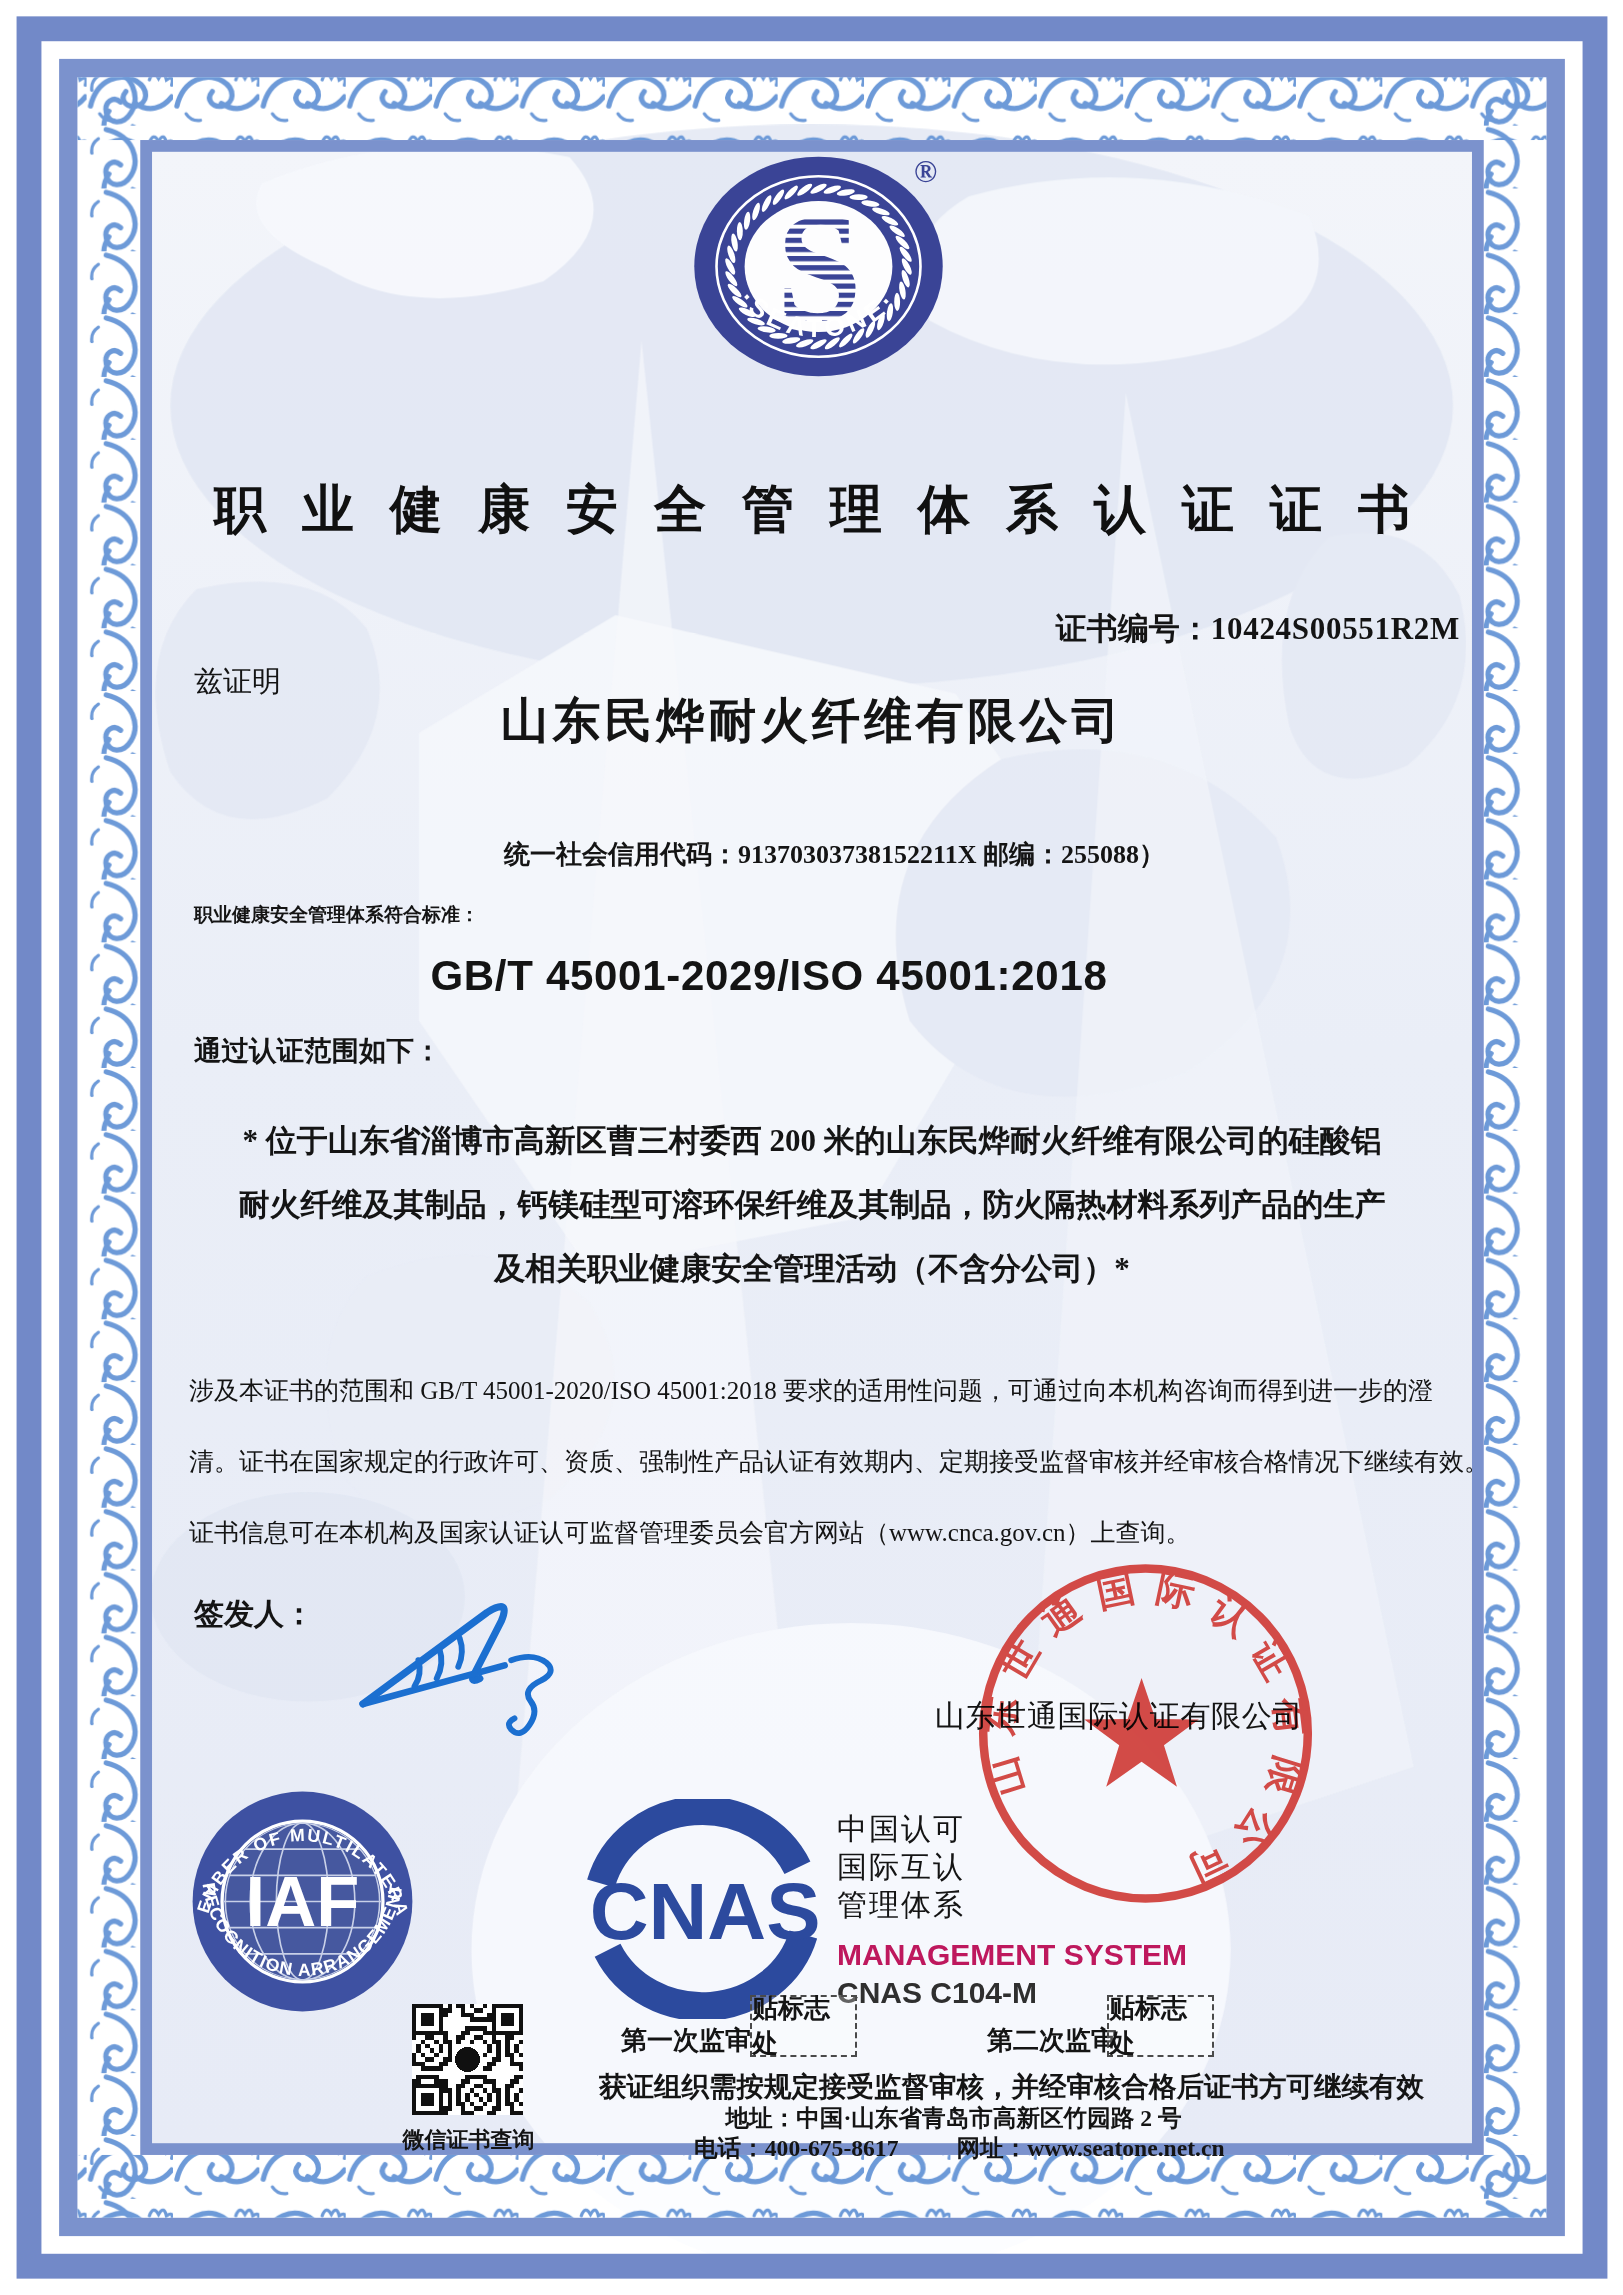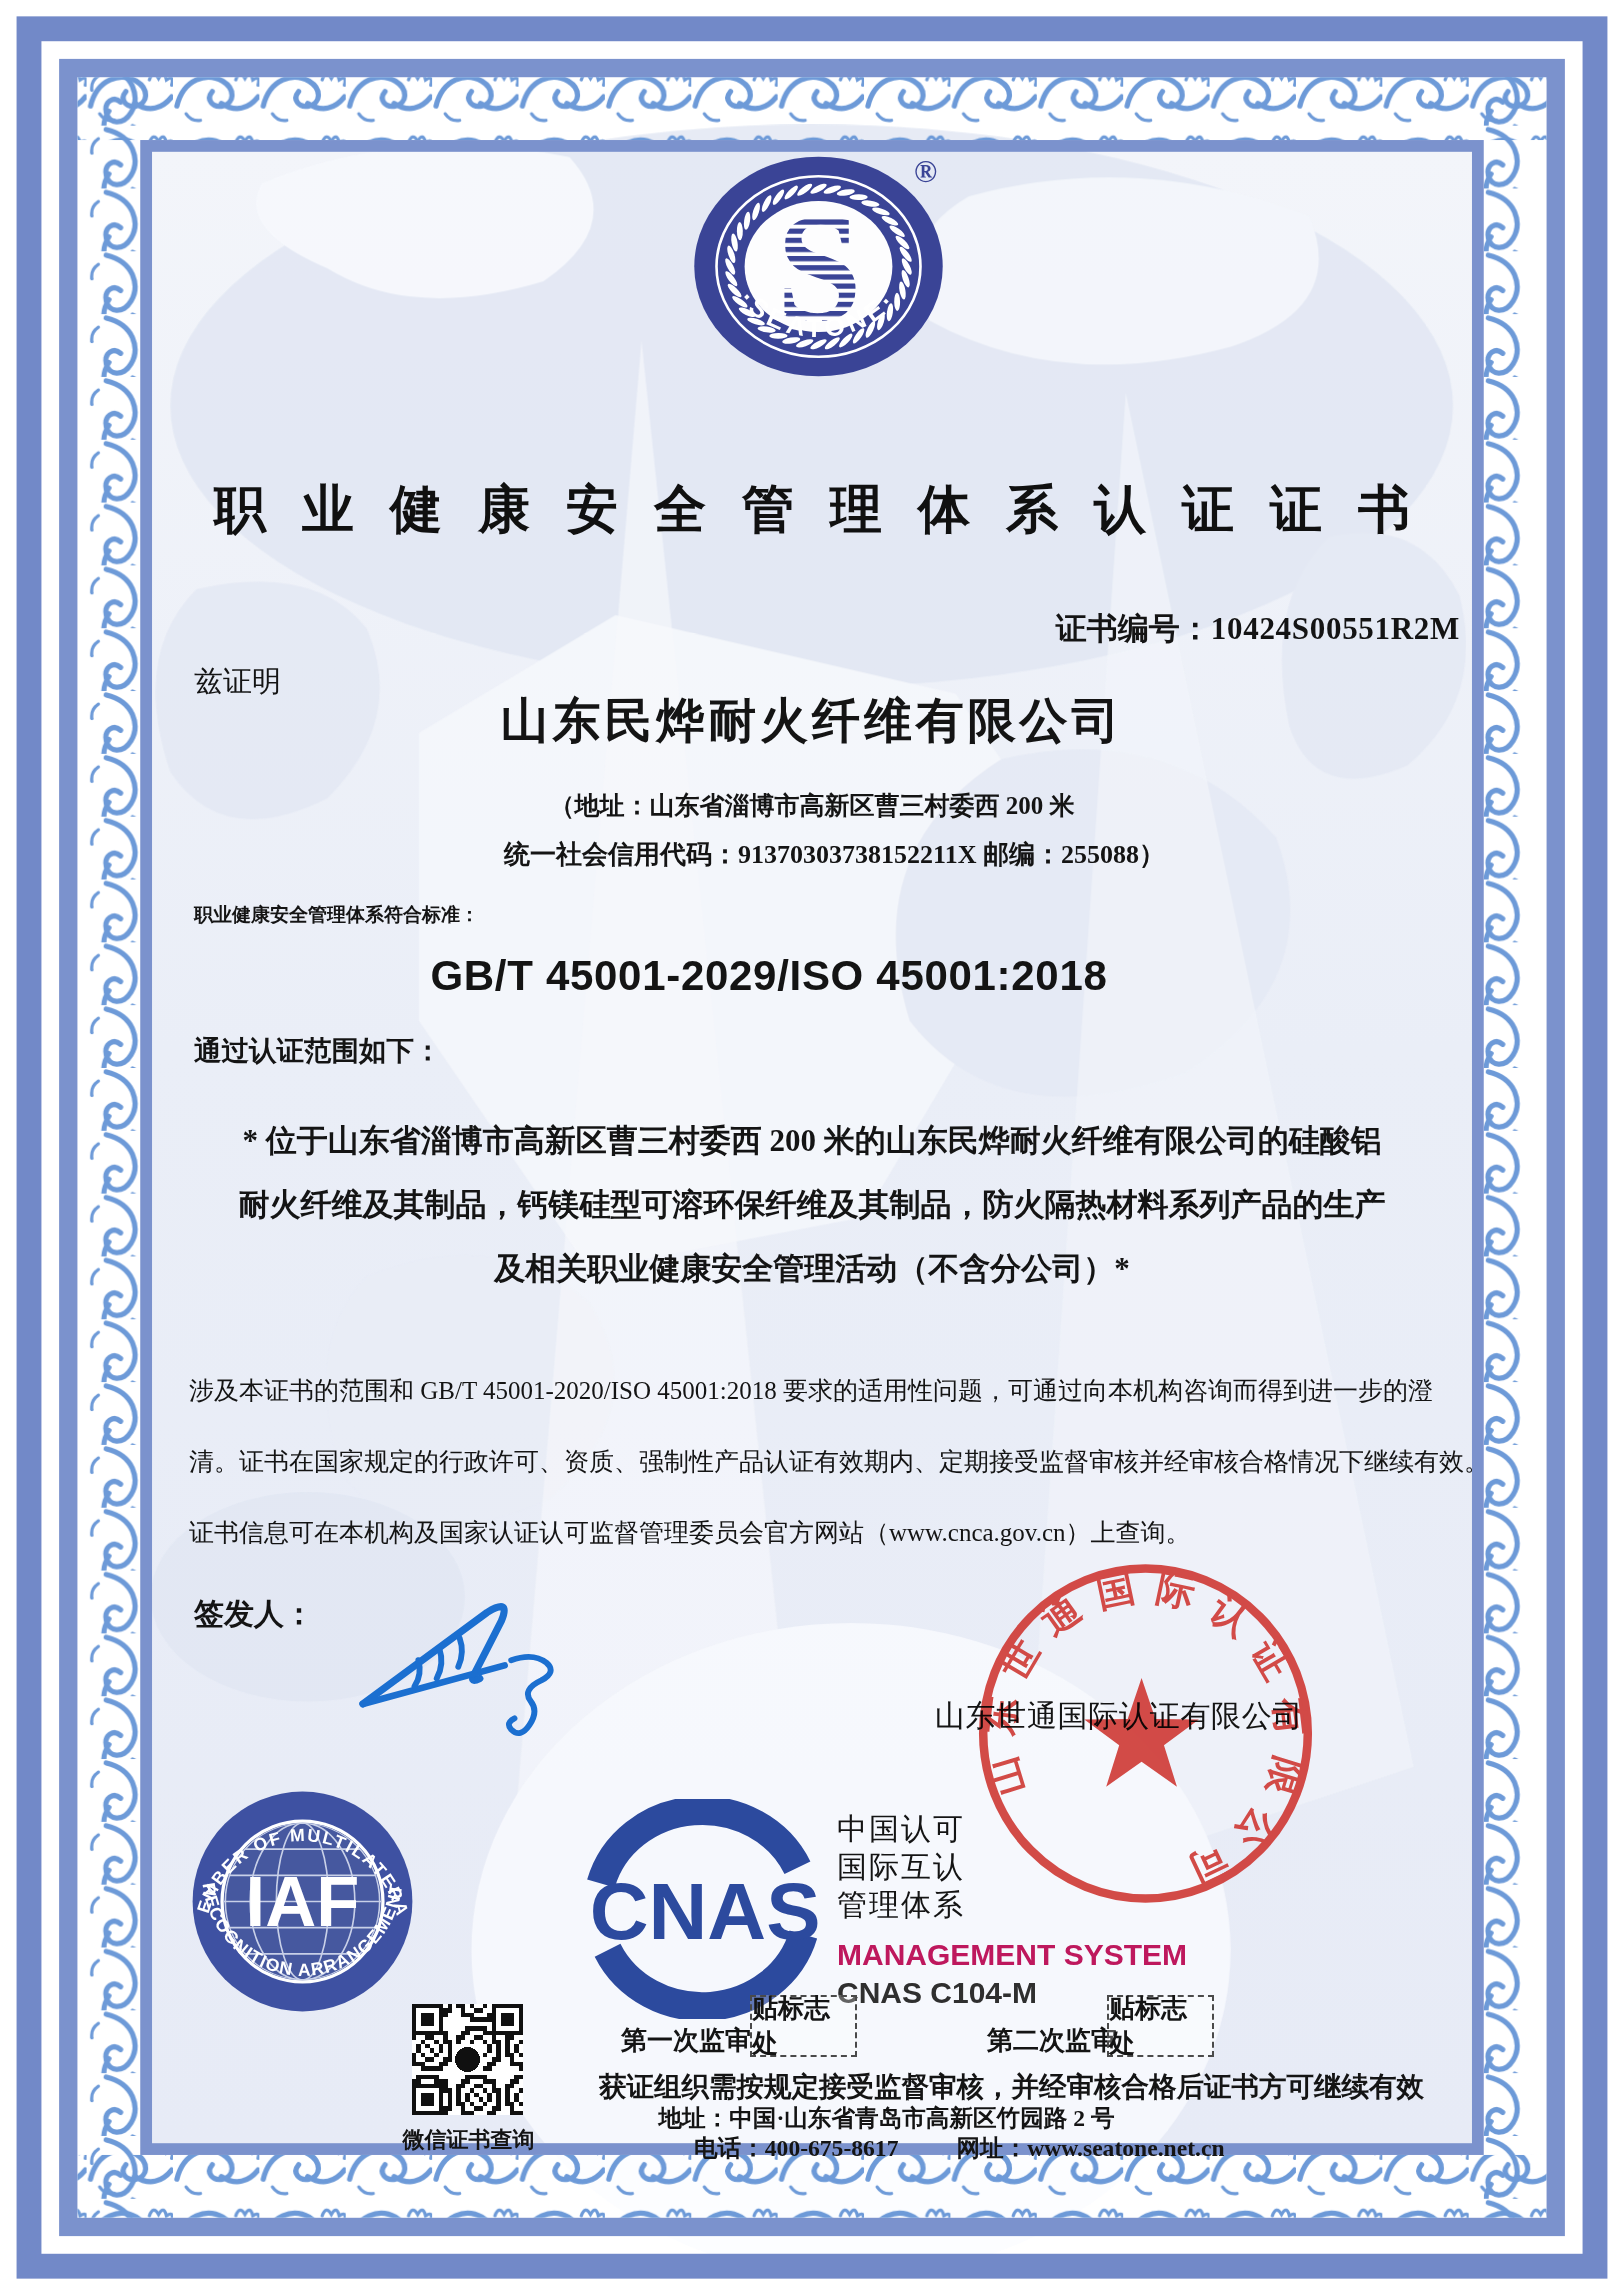--- a/index.html
+++ b/index.html
@@ -35,21 +35,21 @@
   .signer{left:194px;top:1594px;font-size:30px;font-weight:bold;}
   .issuer{left:916px;width:406px;top:1685px;text-align:center;font-size:30px;z-index:2;letter-spacing:0.7px;}
   .stampwrap{left:962px;top:1547px;z-index:3;mix-blend-mode:multiply;opacity:.9;}
   .acc-lines{left:837px;top:1810px;font-size:30px;line-height:38px;letter-spacing:2px;}
   .mgmt{left:837px;top:1927px;font-family:"Liberation Sans","DejaVu Sans",sans-serif;font-size:30px;font-weight:bold;color:#be185d;}
   .ccode{left:837px;top:1965px;font-family:"Liberation Sans","DejaVu Sans",sans-serif;font-size:30px;font-weight:bold;color:#2f2f2f;}
   .audlabel{top:2012px;font-size:26px;font-weight:bold;}
   .stickerbox{top:1995px;width:103px;height:58px;border:2px dashed #4a4a4a;
     display:flex;align-items:center;justify-content:center;font-size:26px;font-weight:bold;background:rgba(255,255,255,.25);}
   .supnote{left:599px;top:2058px;font-size:27.5px;font-weight:bold;}
-  .orgaddr{left:592px;width:589px;top:2091px;text-align:center;font-size:23.6px;font-weight:bold;}
+  .orgaddr{left:659px;width:589px;top:2091px;text-align:center;font-size:23.6px;font-weight:bold;}
   .phoneline{left:694px;top:2121px;font-size:23.6px;font-weight:bold;display:flex;gap:58px;}
   .qrcaption{left:393px;width:151px;top:2125px;text-align:center;font-size:22px;font-weight:bold;}
   .regmark{left:914px;top:154px;font-size:31px;color:#3a4496;font-weight:bold;}
   .iafwrap{left:190px;top:1789px;}
   .cnaswrap{left:574px;top:1799px;}
   .qrwrap{left:412px;top:2004px;}
   .sigwrap{left:340px;top:1583px;}
   .logowrap{left:691px;top:155px;}
 </style>
 </head>
@@ -170,21 +170,20 @@
     </div>
     <div class="abs regmark">®</div>
 
     <div class="abs title">职业健康安全管理体系认证证书</div>
     <div class="abs certno nowrap">
       <span>证书编号：</span><span class="num">10424S00551R2M</span>
     </div>
 
     <div class="abs hereby">兹证明</div>
     <div class="abs company">山东民烨耐火纤维有限公司</div>
-    <div class="abs addrline">（地址：山东省淄博市高新区曹三村委西 200 米</div>
     <div class="abs creditline">统一社会信用代码：91370303738152211X 邮编：255088）</div>
 
     <div class="abs stdintro">职业健康安全管理体系符合标准：</div>
     <div class="abs standard">GB/T 45001-2029/ISO 45001:2018</div>
 
     <div class="abs scopeintro">通过认证范围如下：</div>
     <div class="abs scope">
       <div>* 位于山东省淄博市高新区曹三村委西 200 米的山东民烨耐火纤维有限公司的硅酸铝</div>
       <div>耐火纤维及其制品，钙镁硅型可溶环保纤维及其制品，防火隔热材料系列产品的生产</div>
       <div>及相关职业健康安全管理活动（不含分公司）*</div>

